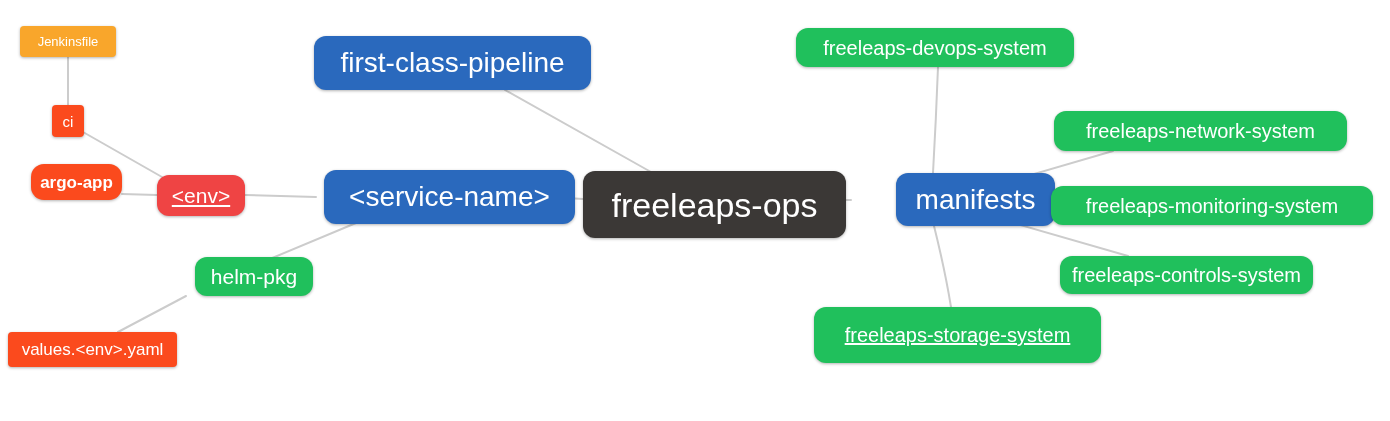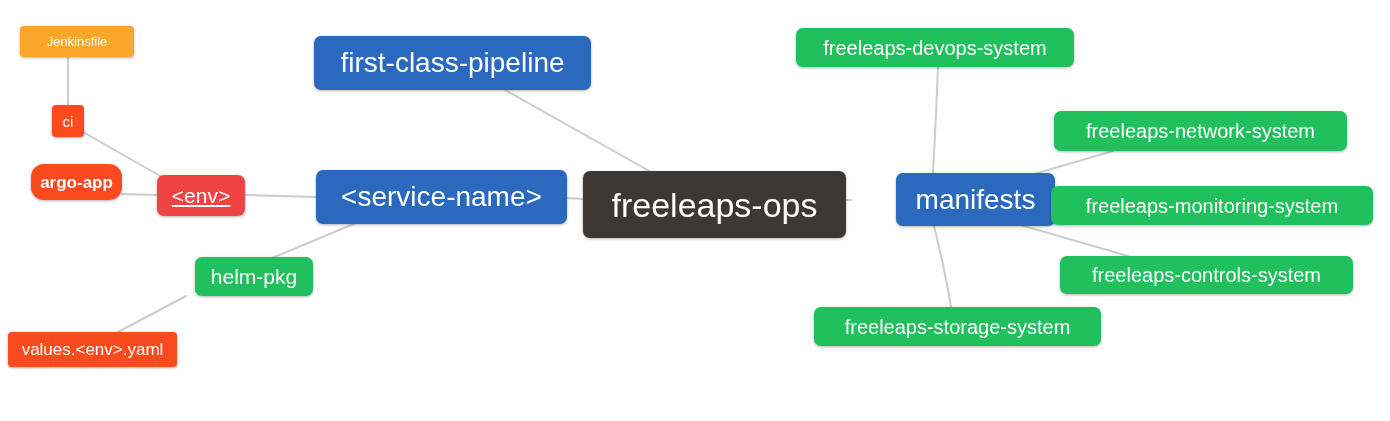--- a/index.html
+++ b/index.html
@@ -27,45 +27,45 @@
     stroke-width: 2;
     fill: none;
     stroke-linecap: round;
   }
   .node {
     position: absolute;
     display: flex;
     align-items: center;
     justify-content: center;
     color: #ffffff;
-    border-radius: 7px;
+    border-radius: 12px;
     box-shadow: 0 1px 3px rgba(0,0,0,0.3);
     white-space: nowrap;
     cursor: pointer;
     box-sizing: border-box;
     line-height: 1;
     user-select: none;
   }
   
-  #n-jenkinsfile { left:20px;  top:26px;  width:114px;  height:31px; font-size:13px; border-radius:4px; }
+  #n-jenkinsfile { left:20px;  top:26px;  width:96px;  height:31px; font-size:13px; border-radius:4px; }
   #n-ci          { left:52px;  top:105px; width:32px;  height:32px; font-size:15px; border-radius:4px; }
   #n-argo-app    { left:31px;  top:164px; width:91px;  height:36px; font-size:17px; border-radius:13px;font-weight:bold; }
   #n-env         { left:157px; top:175px; width:88px;  height:41px; font-size:21px; }
   #n-helm-pkg    { left:147px; top:257px; width:118px; height:39px; }
   #n-helm-pkg    { font-size:21px;margin-left:48px; }
   #n-values      { left:8px;   top:332px; width:169px; height:35px; font-size:17px; border-radius:4px;text-align:center; }
   #n-fcp         { left:314px; top:36px;  width:277px; height:54px; font-size:28px; }
-  #n-service     { left:316px; top:170px; width:251px; height:54px; font-size:28px; }
+  #n-service     { left:324px; top:170px; width:251px; height:54px; font-size:28px; }
   #n-root        { left:583px; top:171px; width:263px; height:67px; font-size:34px; }
   #n-manifests   { left:896px; top:173px; width:159px; height:53px; font-size:28px; }
   #n-devops      { left:796px; top:28px;  width:278px; height:39px; font-size:20px; }
   #n-network     { left:1054px;top:111px; width:293px; height:40px; font-size:20px; }
   #n-monitoring  { left:1051px;top:186px; width:322px; height:39px; font-size:20px; }
-  #n-controls    { left:1060px;top:256px; width:293px; height:38px; font-size:20px; }
-  #n-storage     { left:814px; top:307px; width:287px; height:39px; font-size:20px; }
+  #n-controls    { left:1060px;top:256px; width:253px; height:38px; font-size:20px; }
+  #n-storage     { left:814px; top:307px; width:287px; height:56px; font-size:20px;text-decoration:underline; }
 </style>
 </head>
 <body>
 
 <div class="canvas">
 
   <svg class="edges" viewBox="0 0 1390 421">
     <path d="M68,57 L68,105" style="stroke: rgb(204, 204, 204);"></path>
     <path d="M83,132 L162,177" style="stroke: rgb(204, 204, 204);"></path>
     <path d="M122,194 L157,195" style="stroke: rgb(204, 204, 204);"></path>

